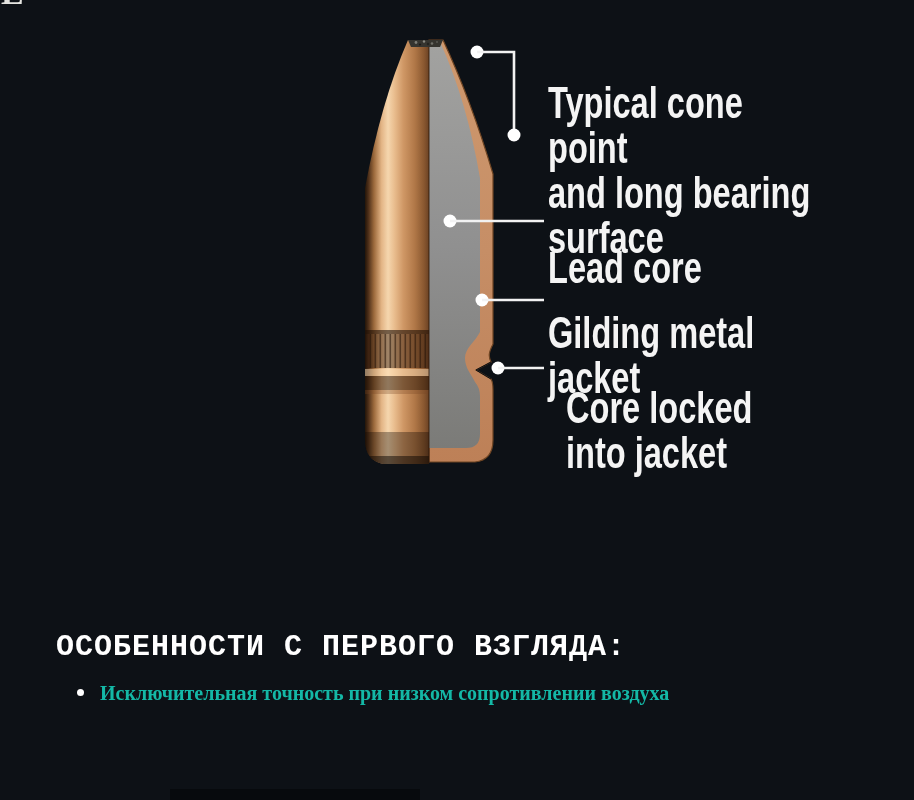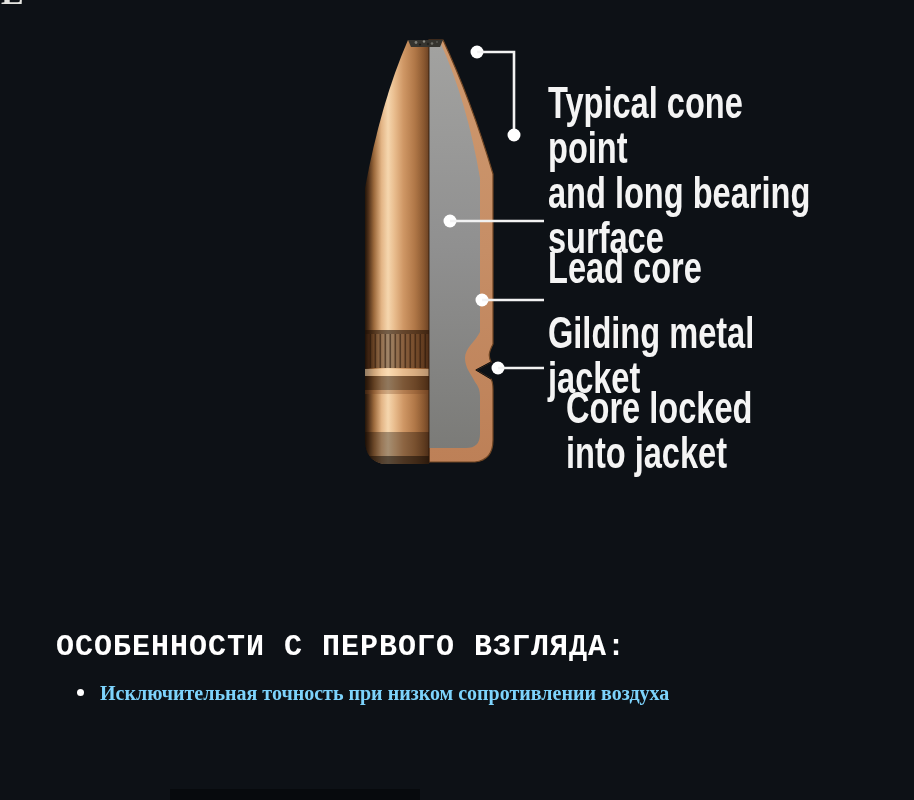--- a/index.html
+++ b/index.html
@@ -31,21 +31,21 @@
   .lbl-4{top:340px;margin-left:18px;}
   
   .features-heading{
     position:absolute;left:40px;top:613px;margin:16px;
     font-family:Liberation Mono, monospace;font-weight:bold;
     font-size:30px;line-height:36px;letter-spacing:1px;color:#ffffff;
   }
   .features-list{
     position:absolute;left:55px;top:680px;margin:0;padding:0;list-style:none;
     font-family:"Liberation Serif",serif;font-weight:bold;
-    font-size:20px;line-height:26px;color:#7dd3fc;
+    font-size:20px;line-height:26px;color:#14b8a6;
   }
   .features-list li{position:relative;padding-left:45px;margin-bottom:10px;}
   .features-list li::before{
     content:'';position:absolute;left:22px;top:9px;
     width:7px;height:7px;border-radius:50%;background:#ffffff;
   }
   .bottom-strip{
     position:absolute;left:170px;top:789px;width:250px;height:11px;
     background:#070a0d;
   }

